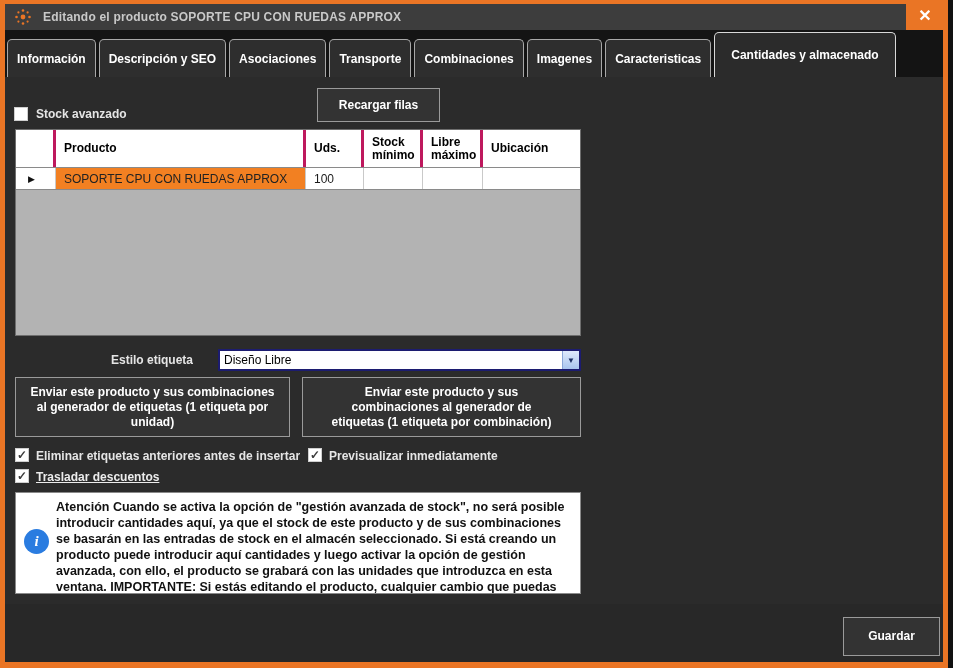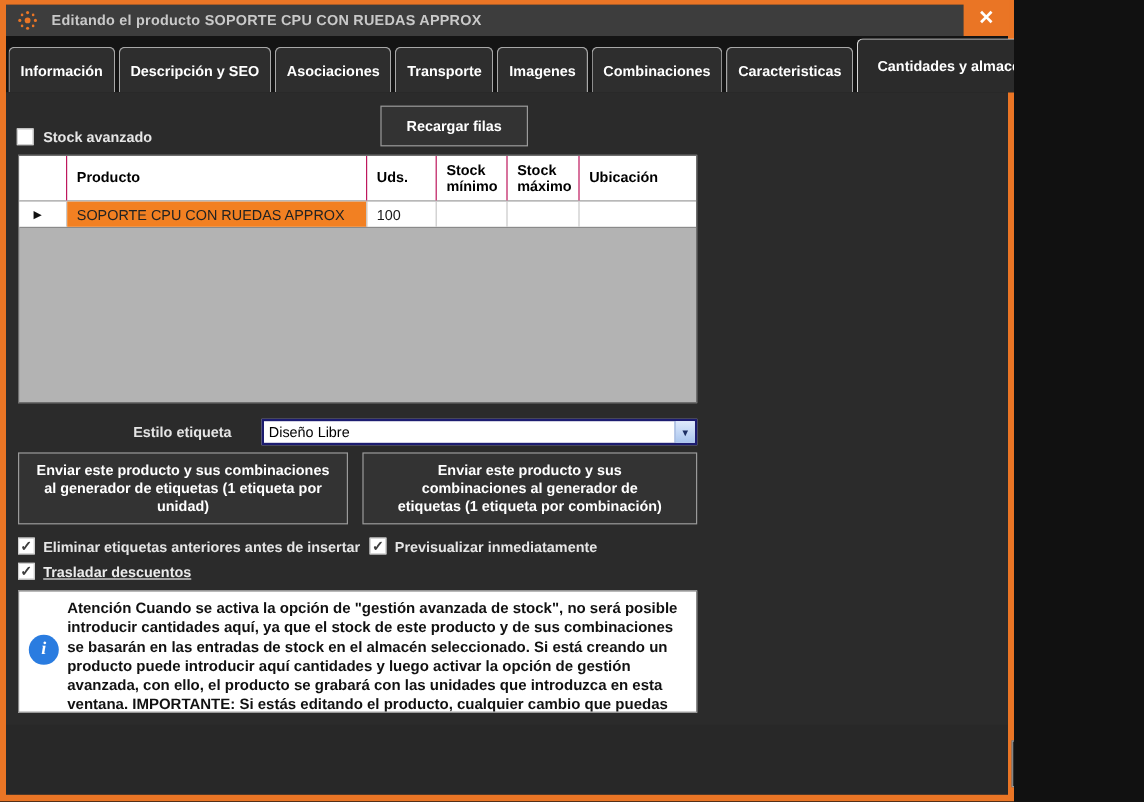--- a/index.html
+++ b/index.html
@@ -1,20 +1,20 @@
 <!DOCTYPE html>
 <html><head>
 <meta charset="utf-8">
 <style>
   * { margin:0; padding:0; box-sizing:border-box; }
   html,body { background:#111; }
   body { font-family:"Liberation Sans", sans-serif; }
 
   .window {
-    position:relative; width:845px; height:668px;
+    position:relative; width:948px; height:668px;
     background:#ea7525; overflow:hidden;
   }
   .win-inner {
     position:absolute; left:5px; top:4px; right:5px; bottom:6px;
     background:#2b2b2b;
   }
 
   
   .titlebar {
     position:absolute; left:0; top:0; right:0; height:26px;
@@ -68,21 +68,21 @@
     cursor:pointer; line-height:15px; padding:0 10px;
   }
 
   
   .grid {
     position:absolute; left:10px; top:52px; width:566px; height:207px;
     background:#b3b3b3; border:1px solid #6e6e6e;
   }
   .grid-header { display:flex; height:38px; background:#fff; border-bottom:1px solid #8a8a8a; }
   .gh-cell {
-    border-right:1px solid #be185d; color:#000; font-size:12px; font-weight:bold;
+    border-right:3px solid #be185d; color:#000; font-size:12px; font-weight:bold;
     display:flex; align-items:center; padding-left:8px; line-height:13px;
   }
   .grid-row { display:flex; height:22px; background:#fff; border-bottom:1px solid #8a8a8a; }
   .gr-cell {
     border-right:1px solid #c9c9c9; font-size:12px; color:#1a1a1a;
     display:flex; align-items:center; padding-left:8px; overflow:hidden; white-space:nowrap;
   }
   .c0 { width:40px; } .c1 { width:250px; } .c2 { width:58px; }
   .c3 { width:59px; } .c4 { width:60px; } .c5 { flex:1; border-right:none; }
   .row-arrow { font-size:9px; color:#111; padding-left:4px; }
@@ -144,41 +144,41 @@
       </svg>
       <span class="title-text">Editando el producto SOPORTE CPU CON RUEDAS APPROX</span>
       <div class="close-btn">✕</div>
     </div>
 
     <div class="tabstrip">
       <div class="tab">Información</div>
       <div class="tab">Descripción y SEO</div>
       <div class="tab">Asociaciones</div>
       <div class="tab">Transporte</div>
+      <div class="tab">Combinaciones</div>
       <div class="tab">Imagenes</div>
-      <div class="tab">Combinaciones</div>
       <div class="tab">Caracteristicas</div>
       <div class="tab active">Cantidades y almacenado</div>
     </div>
 
     <div class="content">
       <div class="footer-band"></div>
 
       <div class="cb-box" style="left:9px; top:30px;"></div>
       <span class="cb-label lbl-dim" style="left:31px; top:30px;">Stock avanzado</span>
 
       <div class="btn-dark" style="left:312px; top:11px; width:123px; height:34px;">Recargar filas</div>
 
       <div class="grid">
         <div class="grid-header">
           <div class="gh-cell c0"></div>
           <div class="gh-cell c1">Producto</div>
           <div class="gh-cell c2">Uds.</div>
           <div class="gh-cell c3">Stock mínimo</div>
-          <div class="gh-cell c4">Stock máximo</div>
+          <div class="gh-cell c4">Libre máximo</div>
           <div class="gh-cell c5">Ubicación</div>
         </div>
         <div class="grid-row">
           <div class="gr-cell c0">
               <span class="row-arrow">▶</span>
             </div>
           <div class="gr-cell c1 cell-highlight">SOPORTE CPU CON RUEDAS APPROX</div>
           <div class="gr-cell c2">100</div>
           <div class="gr-cell c3"></div>
           <div class="gr-cell c4"></div>

